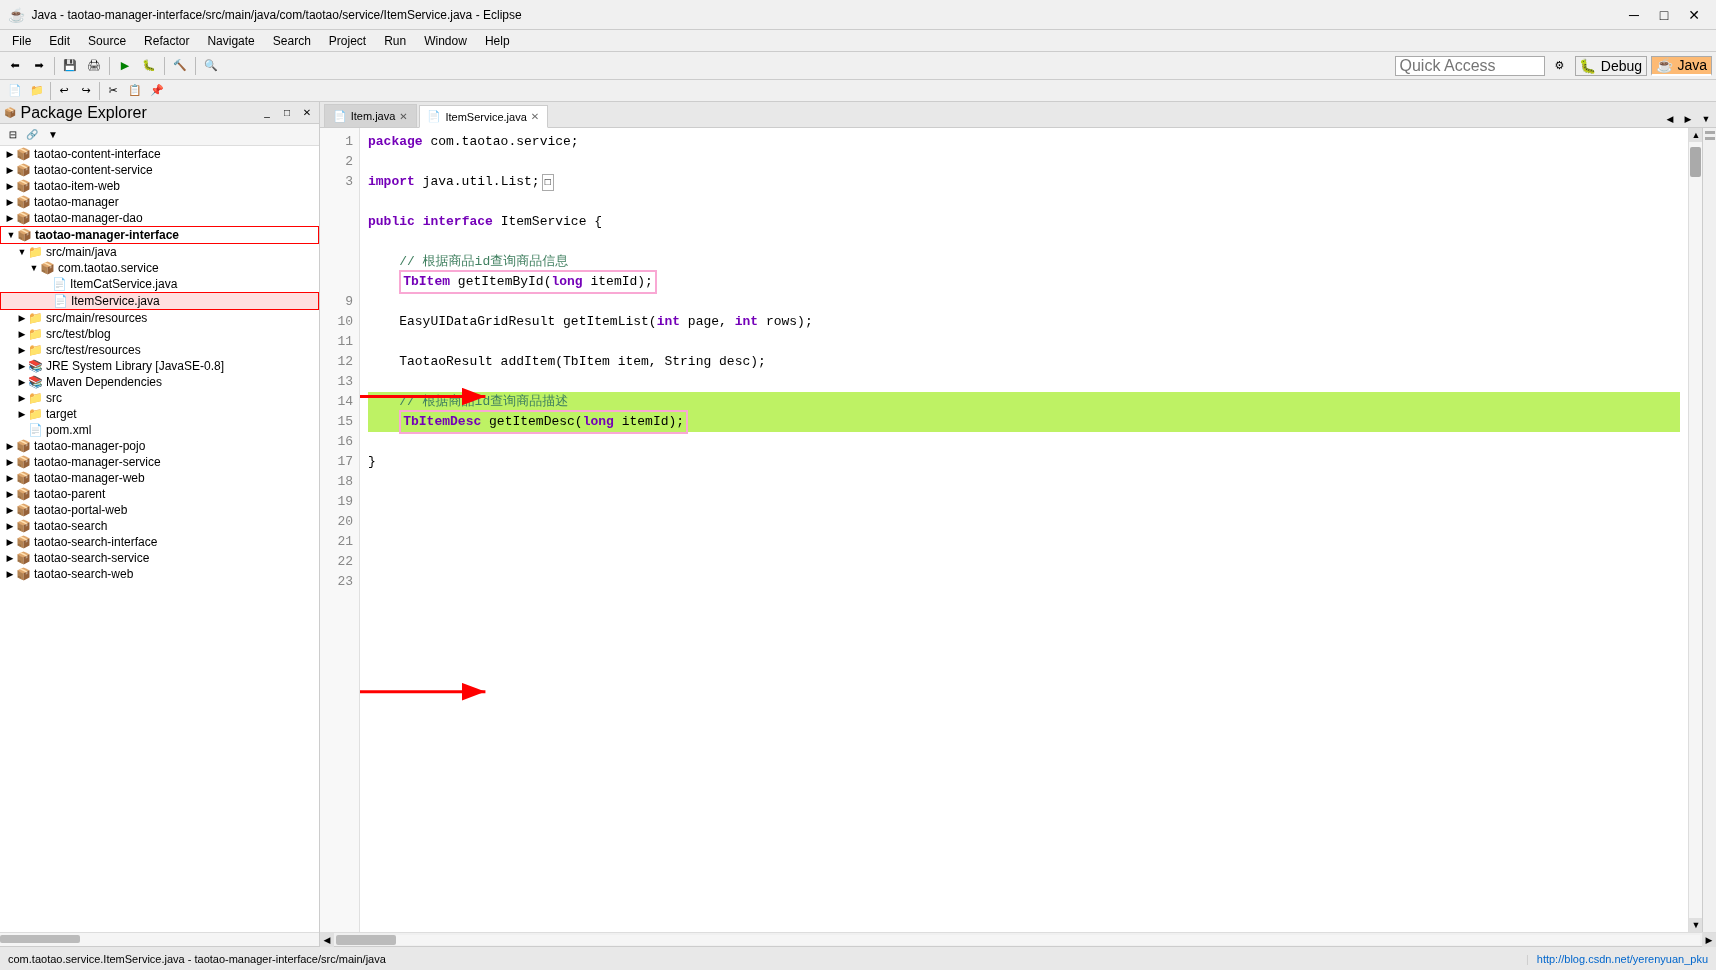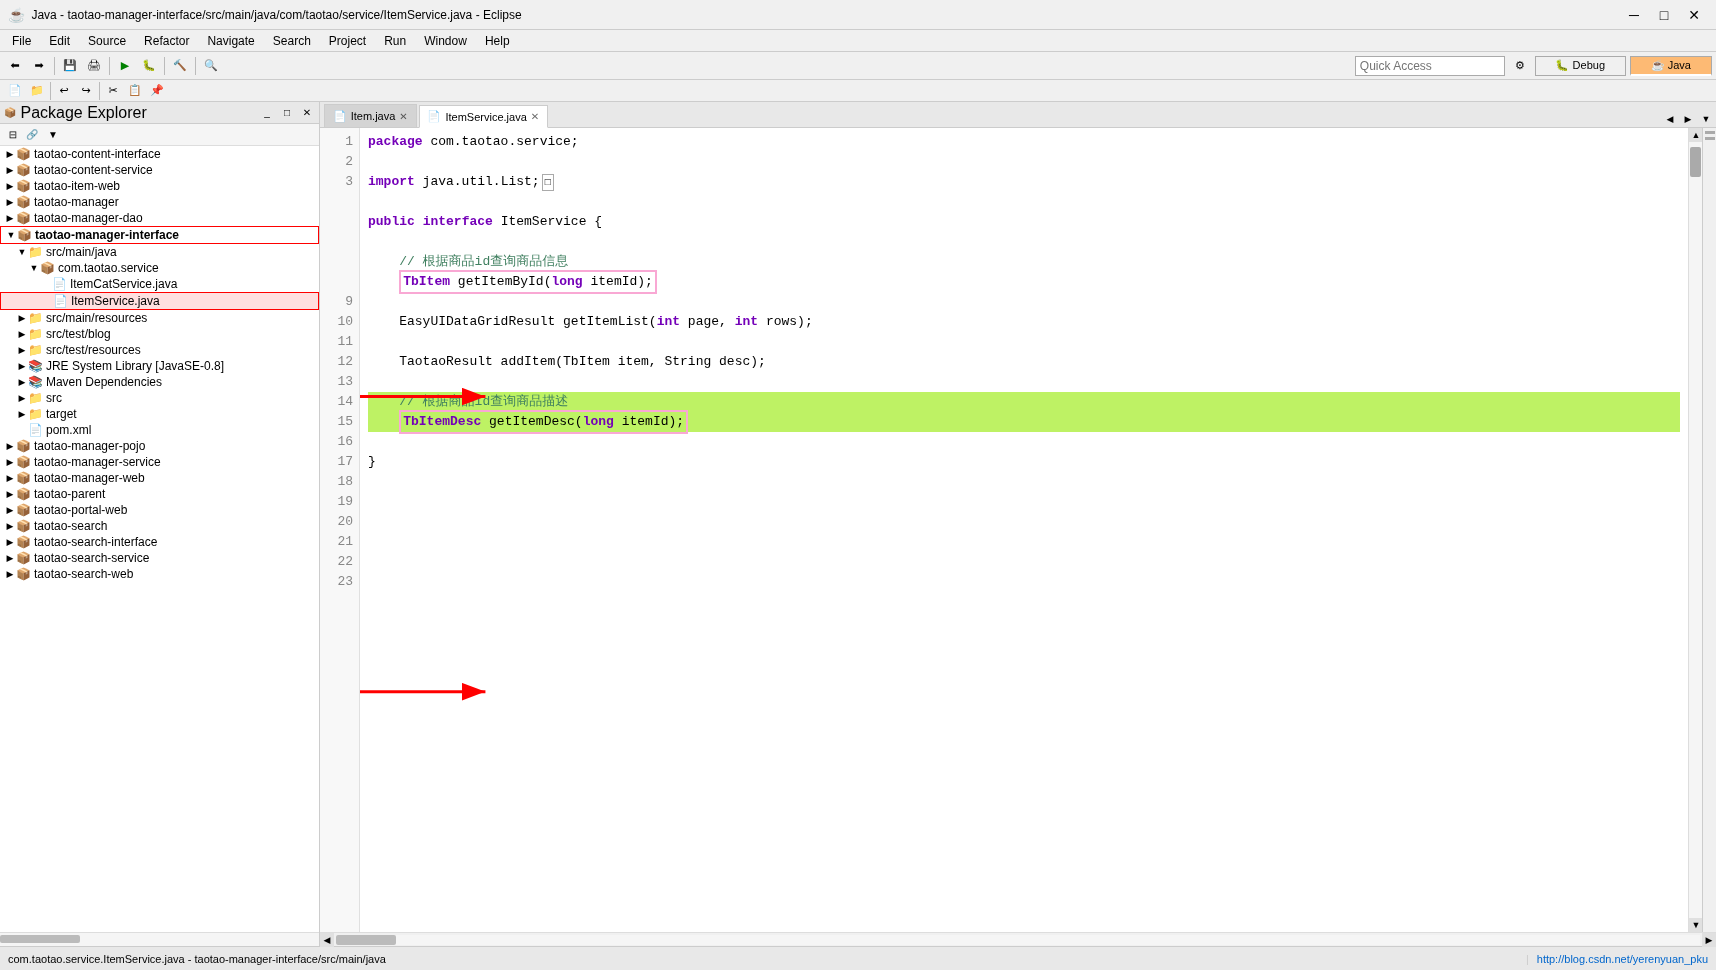--- a/index.html
+++ b/index.html
@@ -55,25 +55,25 @@
     }
     .toolbar-sep { width: 1px; height: 18px; background: #bbb; margin: 0 2px; }
     .quick-access-area {
       margin-left: auto;
       display: flex;
       align-items: center;
       gap: 4px;
     }
     .quick-access-input {
       width: 150px; height: 20px; border: 1px solid #aaa;
-      background: white; padding: 0 4px; font-size: 12px;
+      background: white; padding: 0 4px; font-size: 16px;
     }
     .perspective-btn {
-      padding: 2px 20px; height: 20px; border: 1px solid #aaa;
-      background: #f0f0f0; cursor: pointer; font-size: 11px; display: flex; align-items: center; gap: 4px;
+      padding: 2px 4px; height: 20px; border: 1px solid #aaa;
+      background: #f0f0f0; cursor: pointer; font-size: 14px; display: flex; align-items: center; gap: 4px;
     }
     .perspective-btn.active { background: #fdba74; border-bottom: 2px solid #fff; }
 
     
     #main-layout {
       display: flex;
       height: calc(970px - 30px - 22px - 28px - 26px - 24px);
     }
 
     

